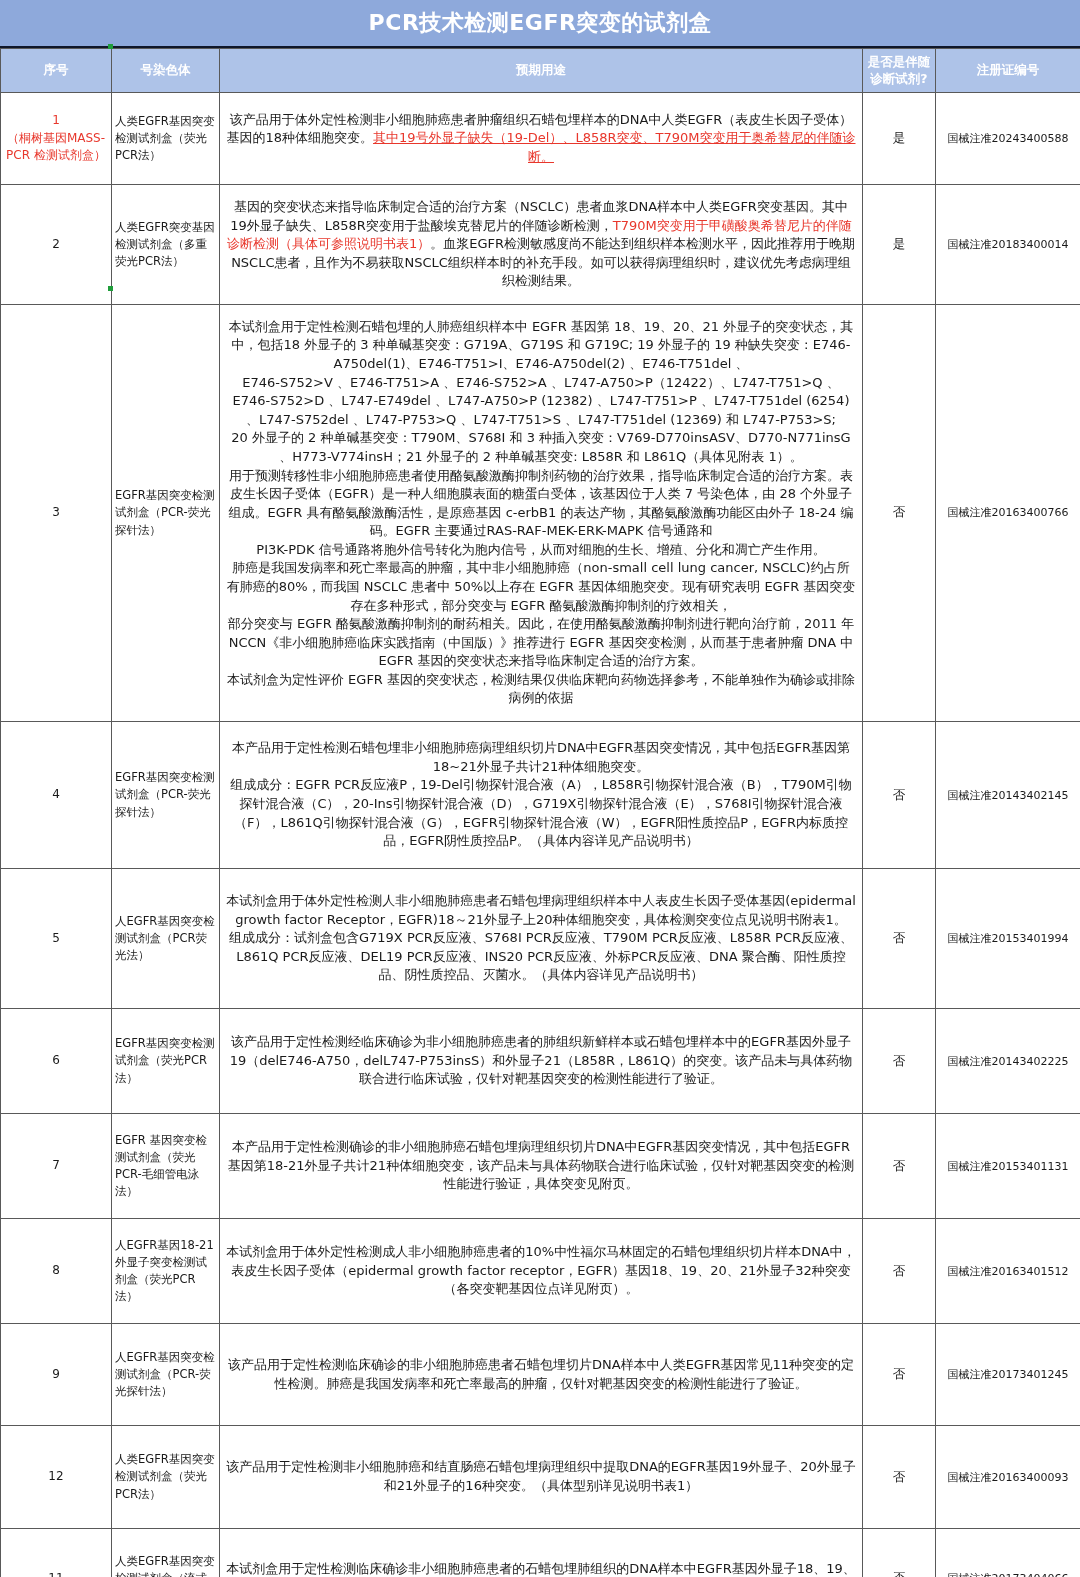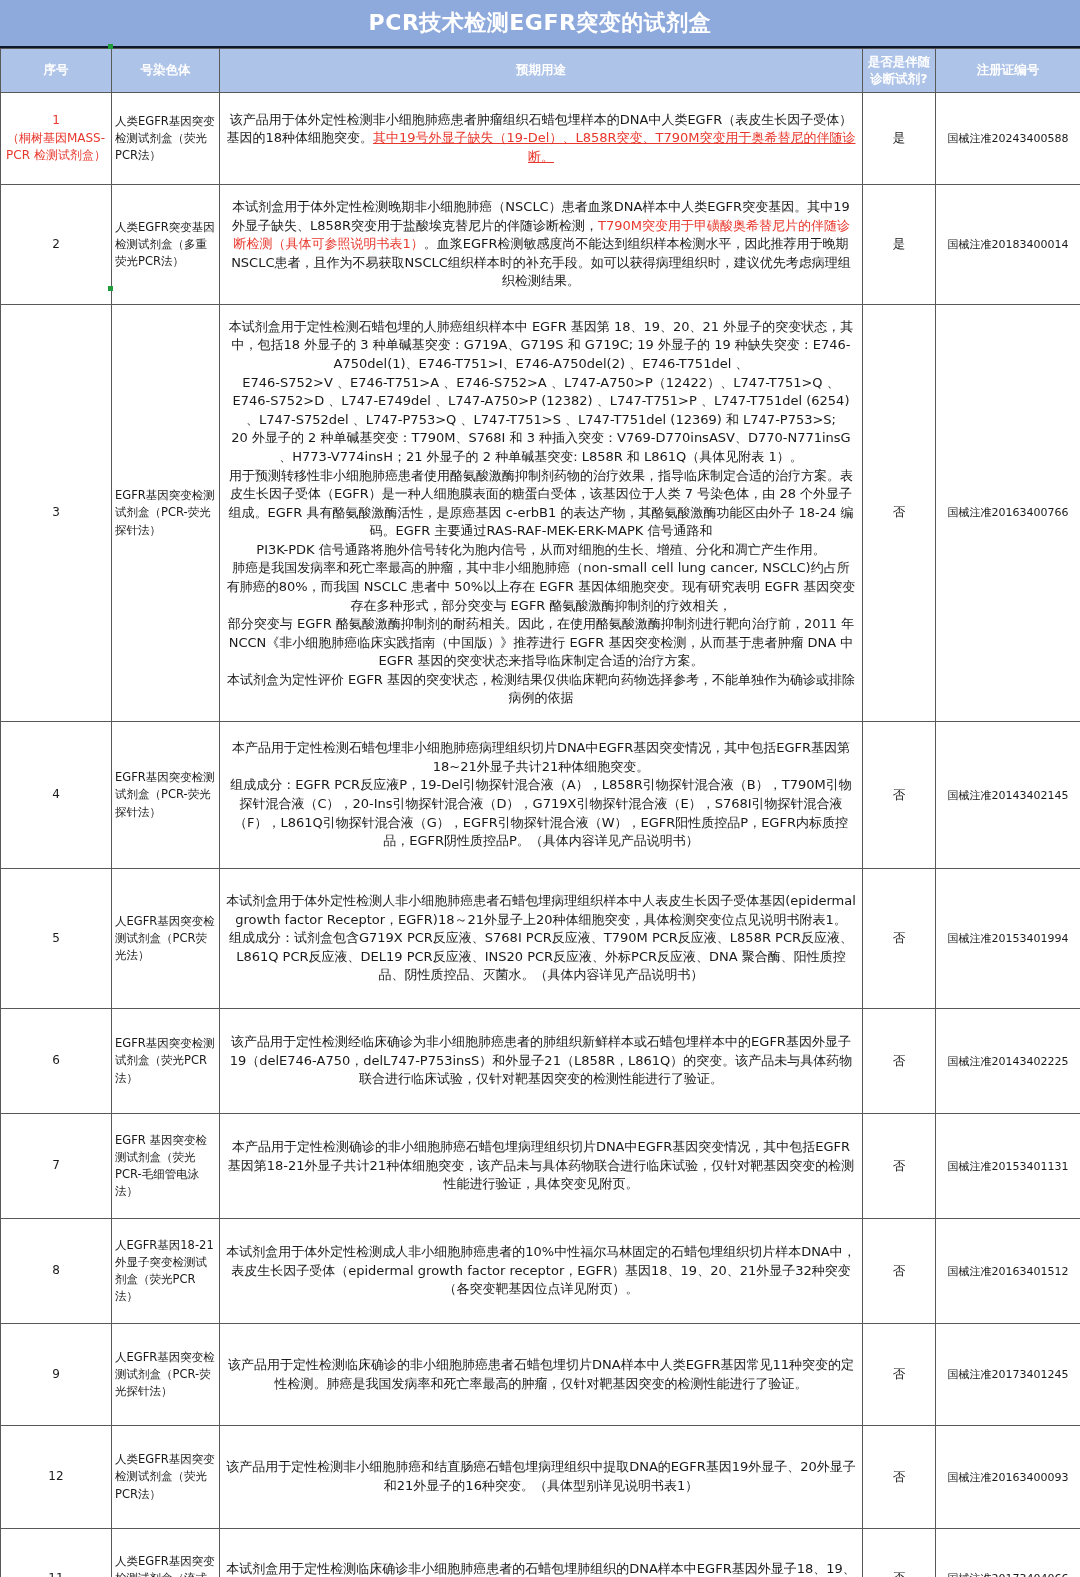--- a/index.html
+++ b/index.html
@@ -86,21 +86,21 @@
           <td class="serial red">1
 （桐树基因MASS-PCR 检测试剂盒）</td>
           <td class="name">人类EGFR基因突变检测试剂盒（荧光PCR法）</td>
           <td class="use"><span class="seg-normal">该产品用于体外定性检测非小细胞肺癌患者肿瘤组织石蜡包埋样本的DNA中人类EGFR（表皮生长因子受体）基因的18种体细胞突变。</span><span class="seg-red-underline">其中19号外显子缺失（19-Del）、L858R突变、T790M突变用于奥希替尼的伴随诊断。</span></td>
           <td class="comp">是</td>
           <td class="reg">国械注准20243400588</td>
         </tr>
         <tr>
           <td class="serial">2</td>
           <td class="name">人类EGFR突变基因检测试剂盒（多重荧光PCR法）</td>
-          <td class="use"><span class="seg-normal">本试剂盒用于体外定性检测晚期非小细胞肺癌（NSCLC）患者血浆DNA样本中人类EGFR突变基因。其中19外显子缺失、L858R突变用于盐酸埃克替尼片的伴随诊断检测，</span><span class="seg-red">T790M突变用于甲磺酸奥希替尼片的伴随诊断检测（具体可参照说明书表1）</span><span class="seg-normal">。血浆EGFR检测敏感度尚不能达到组织样本检测水平，因此推荐用于晚期NSCLC患者，且作为不易获取NSCLC组织样本时的补充手段。如可以获得病理组织时，建议优先考虑病理组织检测结果。</span></td>
+          <td class="use"><span class="seg-normal">基因的突变状态来指导临床制定合适的治疗方案（NSCLC）患者血浆DNA样本中人类EGFR突变基因。其中19外显子缺失、L858R突变用于盐酸埃克替尼片的伴随诊断检测，</span><span class="seg-red">T790M突变用于甲磺酸奥希替尼片的伴随诊断检测（具体可参照说明书表1）</span><span class="seg-normal">。血浆EGFR检测敏感度尚不能达到组织样本检测水平，因此推荐用于晚期NSCLC患者，且作为不易获取NSCLC组织样本时的补充手段。如可以获得病理组织时，建议优先考虑病理组织检测结果。</span></td>
           <td class="comp">是</td>
           <td class="reg">国械注准20183400014</td>
         </tr>
         <tr>
           <td class="serial">3</td>
           <td class="name">EGFR基因突变检测试剂盒（PCR-荧光探针法）</td>
           <td class="use"><span class="seg-normal">本试剂盒用于定性检测石蜡包埋的人肺癌组织样本中 EGFR 基因第 18、19、20、21 外显子的突变状态，其中，包括18 外显子的 3 种单碱基突变：G719A、G719S 和 G719C; 19 外显子的 19 种缺失突变：E746-A750del(1)、E746-T751&gt;I、E746-A750del(2) 、E746-T751del 、
 E746-S752&gt;V 、E746-T751&gt;A 、E746-S752&gt;A 、L747-A750&gt;P（12422）、L747-T751&gt;Q 、E746-S752&gt;D 、L747-E749del 、L747-A750&gt;P (12382) 、L747-T751&gt;P 、L747-T751del (6254) 、L747-S752del 、L747-P753&gt;Q 、L747-T751&gt;S 、L747-T751del (12369) 和 L747-P753&gt;S;
 20 外显子的 2 种单碱基突变：T790M、S768I 和 3 种插入突变：V769-D770insASV、D770-N771insG 、H773-V774insH；21 外显子的 2 种单碱基突变: L858R 和 L861Q（具体见附表 1）。
 用于预测转移性非小细胞肺癌患者使用酪氨酸激酶抑制剂药物的治疗效果，指导临床制定合适的治疗方案。表皮生长因子受体（EGFR）是一种人细胞膜表面的糖蛋白受体，该基因位于人类 7 号染色体，由 28 个外显子组成。EGFR 具有酪氨酸激酶活性，是原癌基因 c-erbB1 的表达产物，其酪氨酸激酶功能区由外子 18-24 编码。EGFR 主要通过RAS-RAF-MEK-ERK-MAPK 信号通路和

